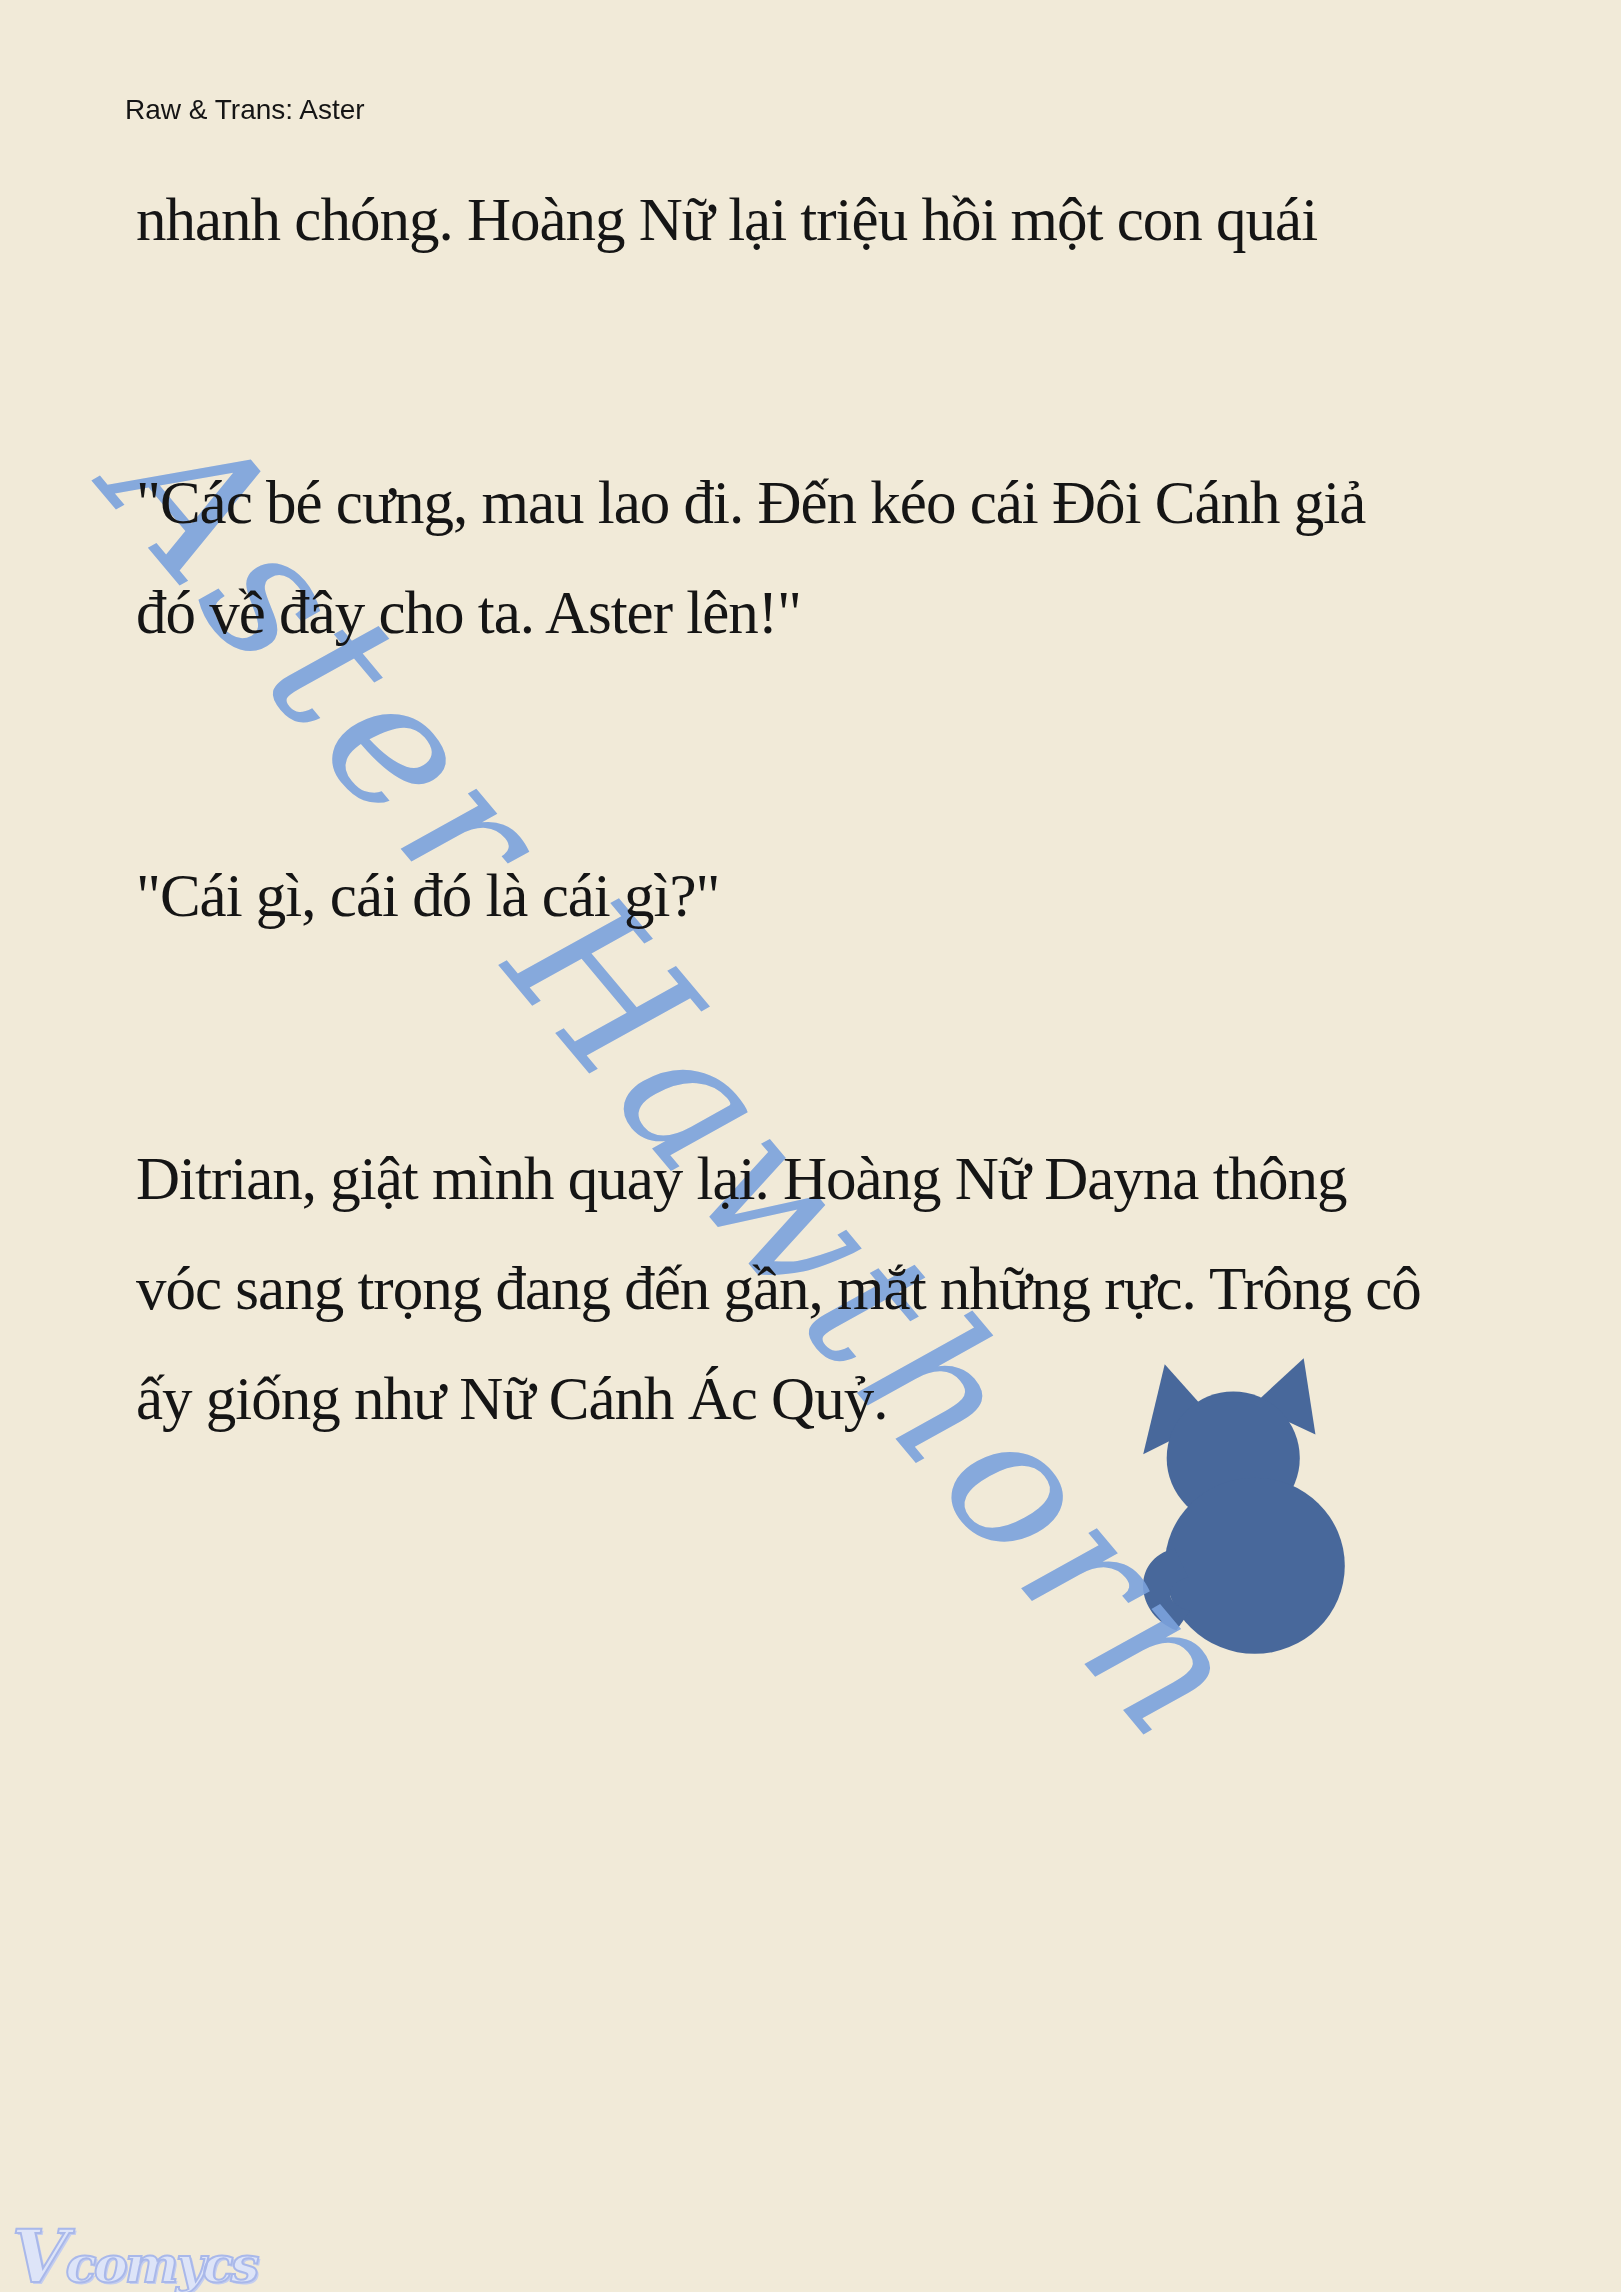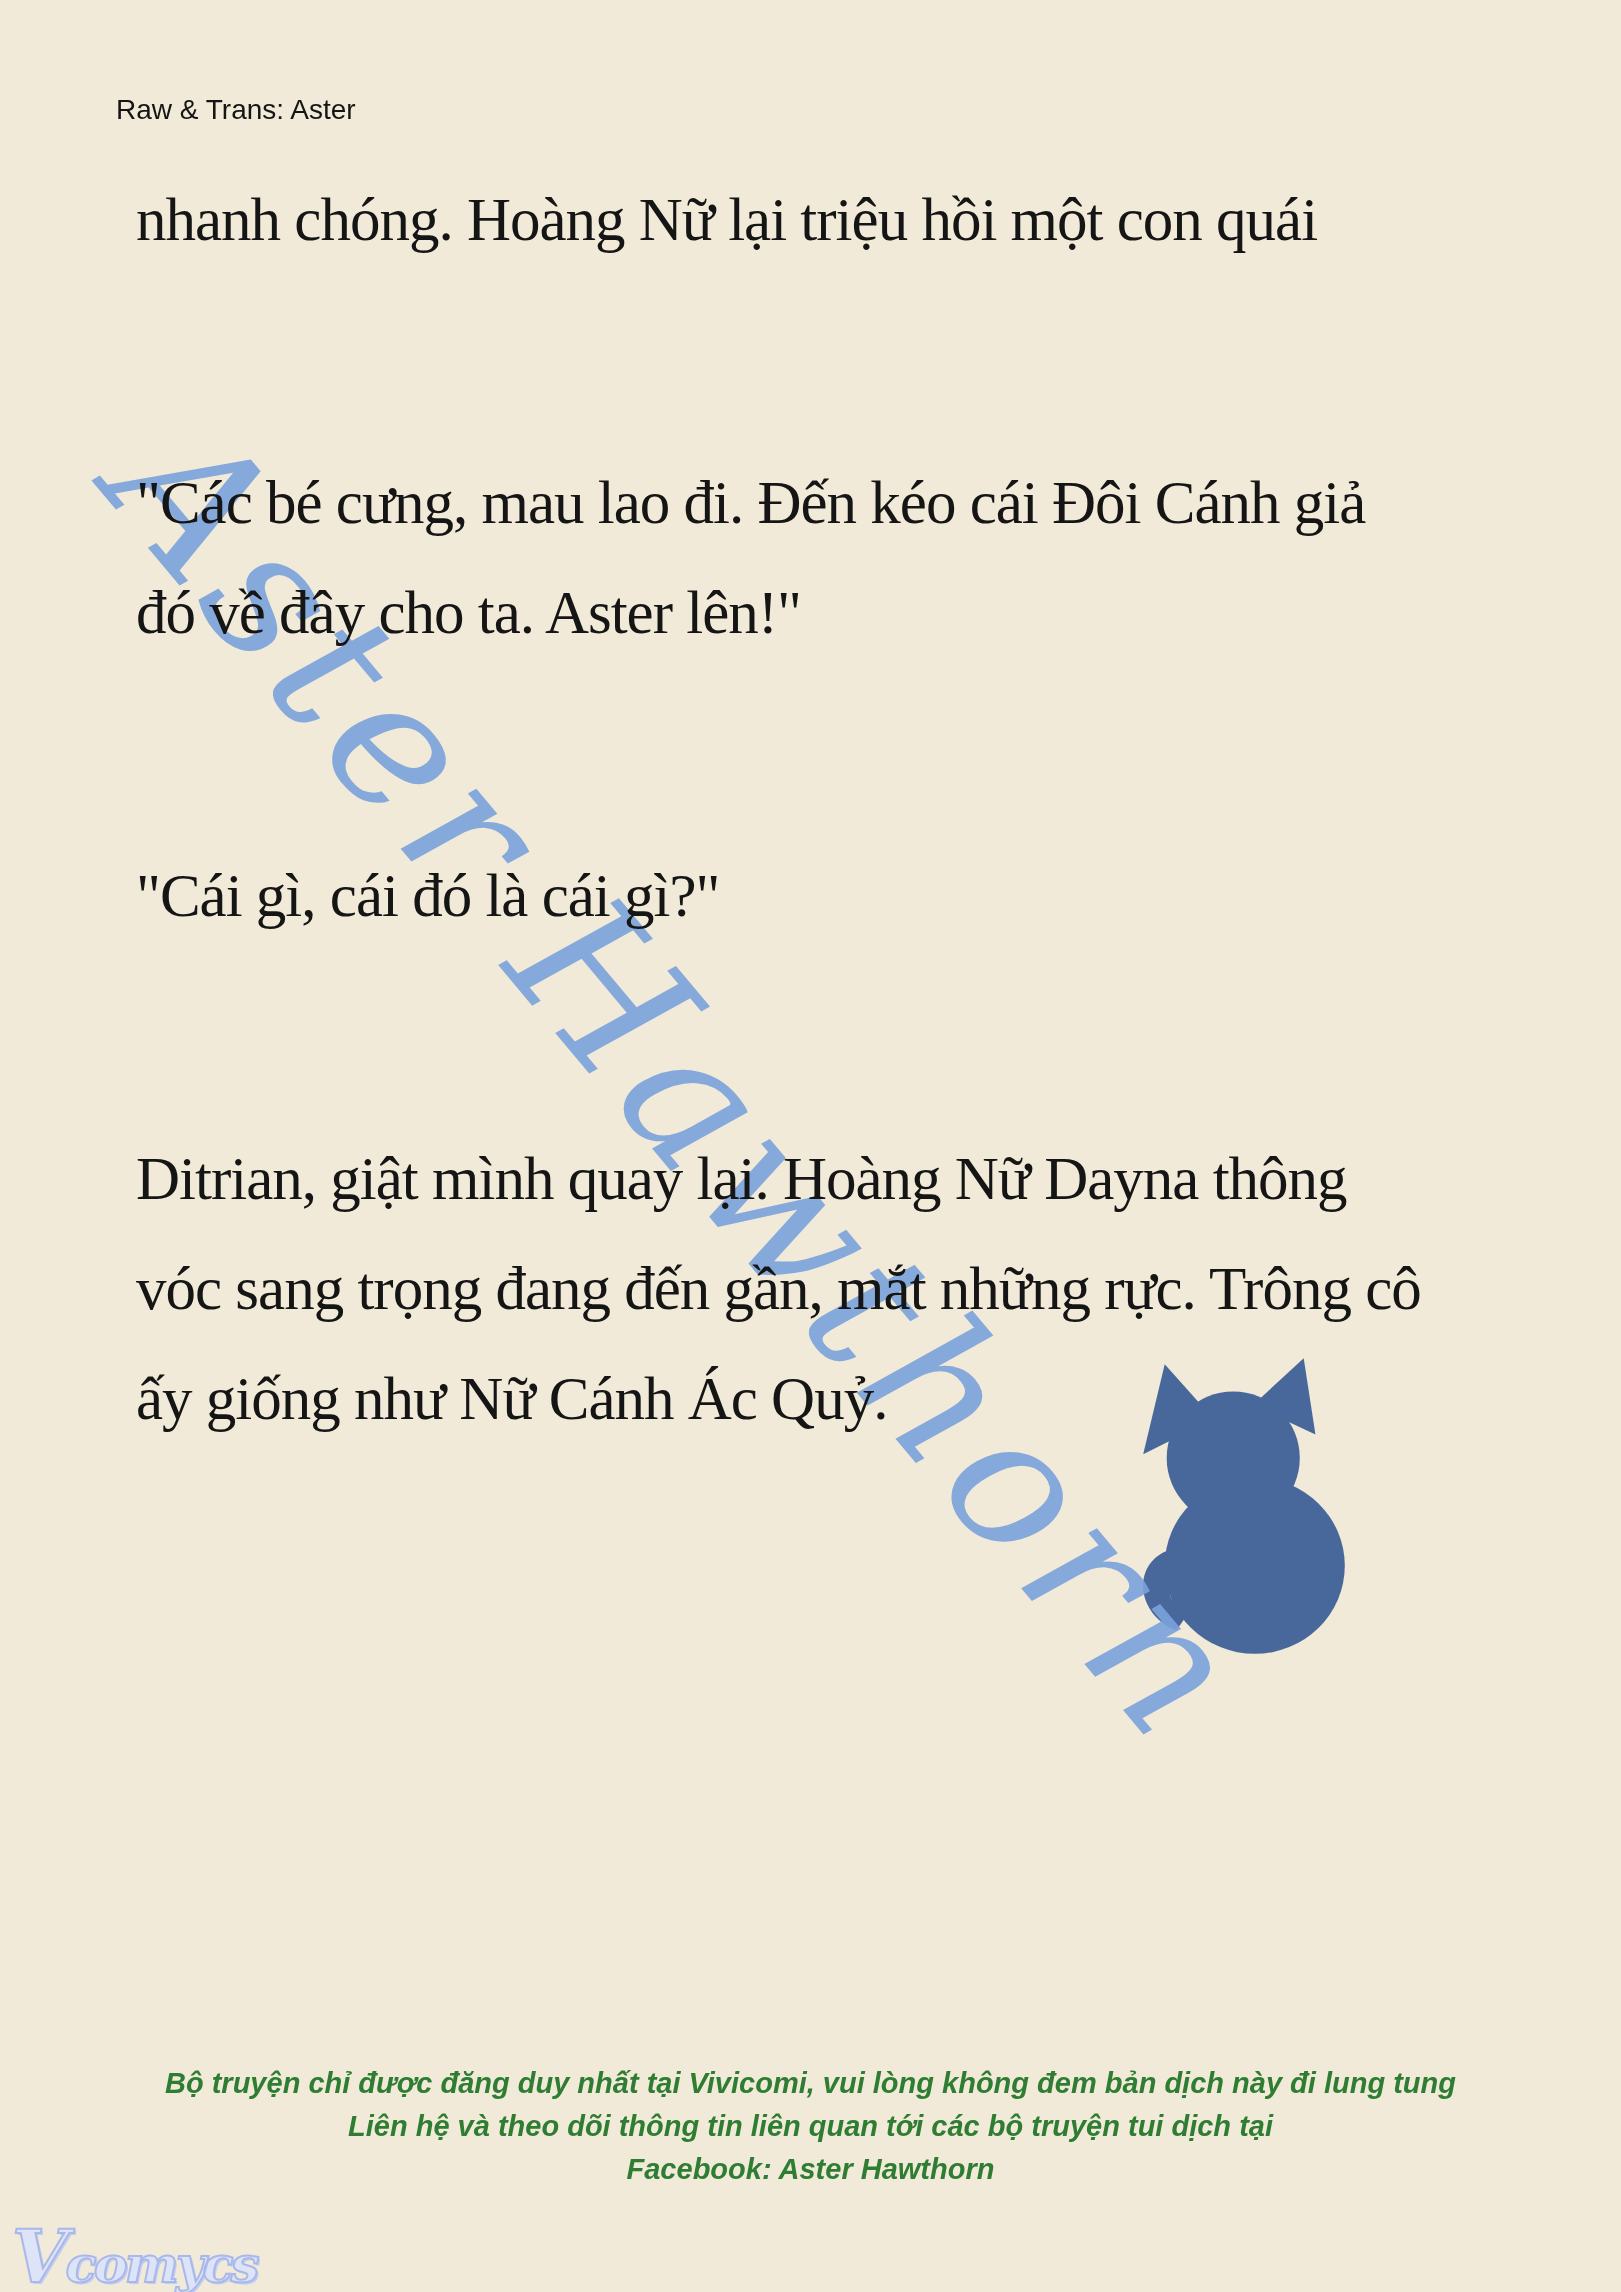--- a/index.html
+++ b/index.html
@@ -7,21 +7,21 @@
   .page {
     position: relative;
     width: 1621px;
     height: 2293px;
     background: var(--background, #f1ead8);
     overflow: hidden;
     font-family: "Liberation Serif", serif;
   }
   .credit {
     position: absolute;
-    left: 116px;
+    left: 125px;
     top: 94px;
     font-family: "Liberation Sans", sans-serif;
     font-size: 28px;
     color: var(--text, #151515);
     z-index: 3;
   }
   .content {
     position: absolute;
     left: 116px;
     top: 165px;
@@ -123,22 +123,17 @@
       <div class="para">
         <div class="line">"Cái gì, cái đó là cái gì?"</div>
       </div>
       <div class="para">
         <div class="line">Ditrian, giật mình quay lại. Hoàng Nữ Dayna thông</div>
         <div class="line">vóc sang trọng đang đến gần, mắt những rực. Trông cô</div>
         <div class="line">ấy giống như Nữ Cánh Ác Quỷ.</div>
       </div>
     </div>
 
-  <div class="footer">
-    <div class="fline">Bộ truyện chỉ được đăng duy nhất tại Vivicomi, vui lòng không đem bản dịch này đi lung tung</div>
-    <div class="fline">Liên hệ và theo dõi thông tin liên quan tới các bộ truyện tui dịch tại</div>
-    <div class="fline">Facebook: Aster Hawthorn</div>
-  </div>
 
   <div class="logo">Vcomycs</div>
 
 </div>
 
 
 </body></html>

